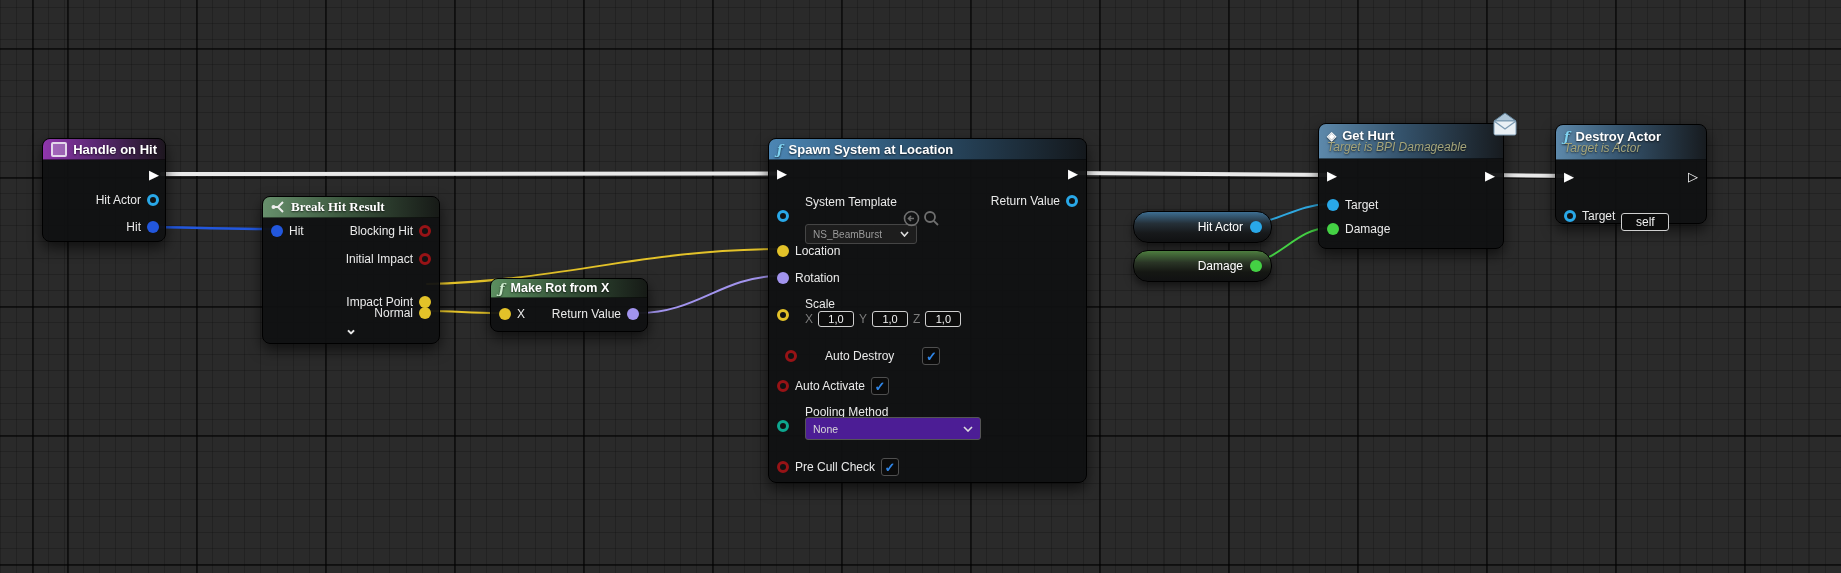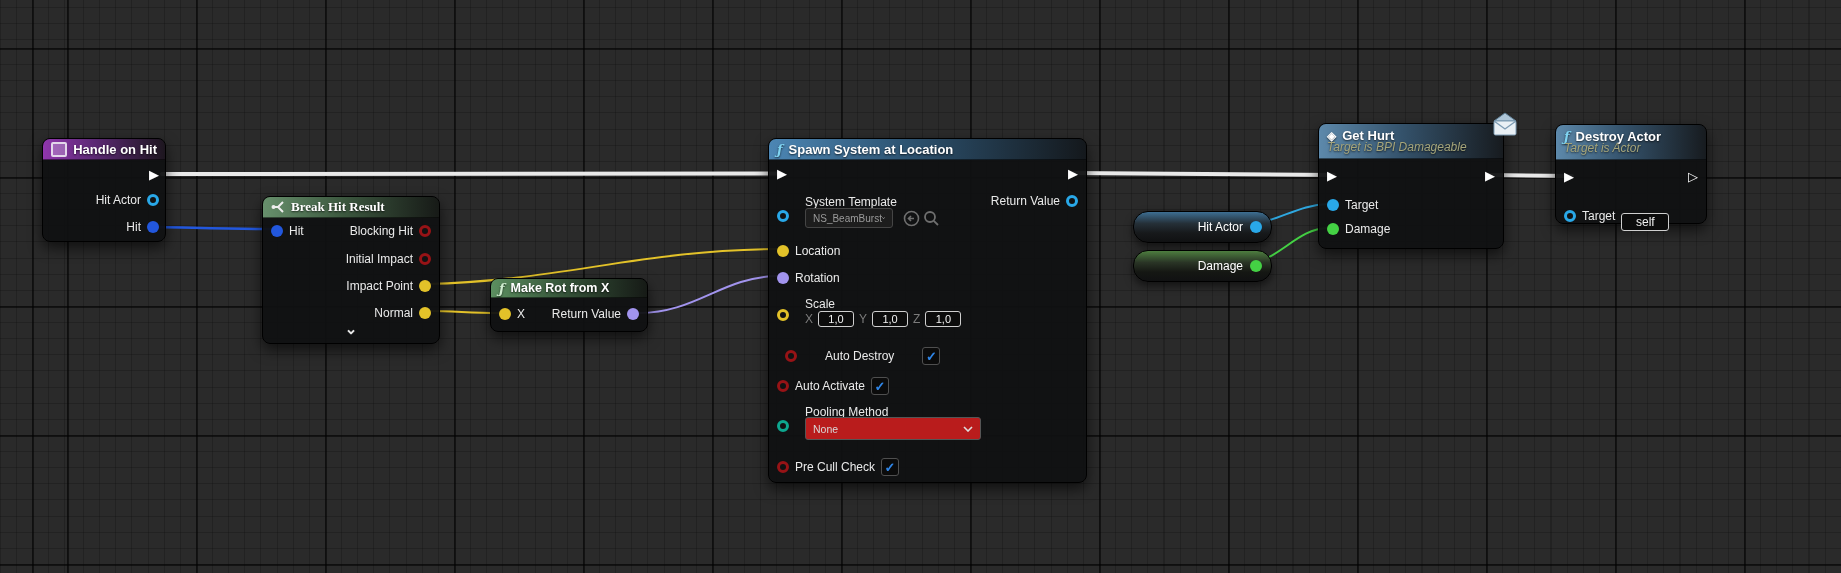--- a/index.html
+++ b/index.html
@@ -51,21 +51,21 @@
     display:inline-block;min-width:24px;padding:1px 5px;border:1px solid #cfcfcf;
     border-radius:3px;background:#0c0c0c;color:#f2f2f2;font-size:11px;text-align:center;
   }
   .checkbox{
     width:16px;height:16px;border:1px solid #4f4f4f;border-radius:3px;background:#0b0b0b;
     display:flex;align-items:center;justify-content:center;
   }
   .checkbox .check{color:#2f86e8;font-size:13px;font-weight:bold;line-height:1;}
   .dd{
     display:flex;align-items:center;justify-content:space-between;
-    background:#b91c1c;border:1px solid #555;border-radius:3px;color:#d9d9d9;
+    background:#4c1d95;border:1px solid #555;border-radius:3px;color:#d9d9d9;
     padding:0 7px;box-sizing:border-box;
   }
   .dd.small{background:#1d1d1d;border-color:#454545;color:#9a9a9a;}
   .pill{
     position:absolute;z-index:2;border:1px solid #000;border-radius:15px;
     display:flex;align-items:center;justify-content:flex-end;gap:7px;
     padding:0 9px;font-size:12px;color:#fff;box-shadow:0 4px 9px rgba(0,0,0,.55);
   }
   .pill-blue {background:linear-gradient(180deg,#3d6e92 0%,#253038 38%,#17191b 70%,#101112 100%);}
   .pill-green{background:linear-gradient(180deg,#4d7d3f 0%,#2a3526 38%,#151713 70%,#101112 100%);}
@@ -122,21 +122,21 @@
       <span>Hit</span>
     </div>
     <div class="row r" style="right:8px;top:27px;">
       <span class="pin ring c-bool"></span>
       <span>Blocking Hit</span>
     </div>
     <div class="row r" style="right:8px;top:55px;">
       <span class="pin ring c-bool"></span>
       <span>Initial Impact</span>
     </div>
-    <div class="row r" style="right:8px;top:82px;align-items:center;">
+    <div class="row r" style="right:8px;top:98px;align-items:center;">
       <span class="pin fill c-vec"></span>
       <span>Impact Point</span>
     </div>
     <div class="row r" style="right:8px;top:109px;">
       <span class="pin fill c-vec"></span>
       <span>Normal</span>
     </div>
     <div class="row" style="left:50%;top:124px;transform:translateX(-50%);">
       <span class="chev" style="font-weight:bold;font-size:15px;">⌄</span>
     </div>
@@ -171,21 +171,21 @@
     <div class="row r" style="right:8px;top:55px;">
       <span class="pin ring c-obj"></span>
       <span>Return Value</span>
     </div>
     <div class="row" style="left:36px;top:56px;">
       <span>System Template</span>
     </div>
     <div class="row" style="left:8px;top:71px;">
       <span class="pin ring c-obj"></span>
     </div>
-    <div class="dd small" style="position:absolute;left:36px;top:69px;width:88px;height:20px;font-size:10px;">
+    <div class="dd small" style="position:absolute;left:36px;top:85px;width:112px;height:20px;font-size:10px;">
       <span>NS_BeamBurst</span>
       <svg width="9" height="6" viewBox="0 0 9 6">
           <path d="M1,1 L4.5,5 L8,1" stroke="#ddd" stroke-width="1.6" fill="none"></path>
         </svg>
     </div>
     <svg width="17" height="17" viewBox="0 0 17 17" style="position:absolute;left:134px;top:71px;">
       <circle cx="8.5" cy="8.5" r="7" stroke="#6f6f6f" stroke-width="1.6" fill="none"></circle>
       <path d="M11,8.5 L6,8.5 M8,6 L5.5,8.5 L8,11" stroke="#6f6f6f" stroke-width="1.6" fill="none"></path>
     </svg>
     <svg width="17" height="17" viewBox="0 0 17 17" style="position:absolute;left:154px;top:71px;">

